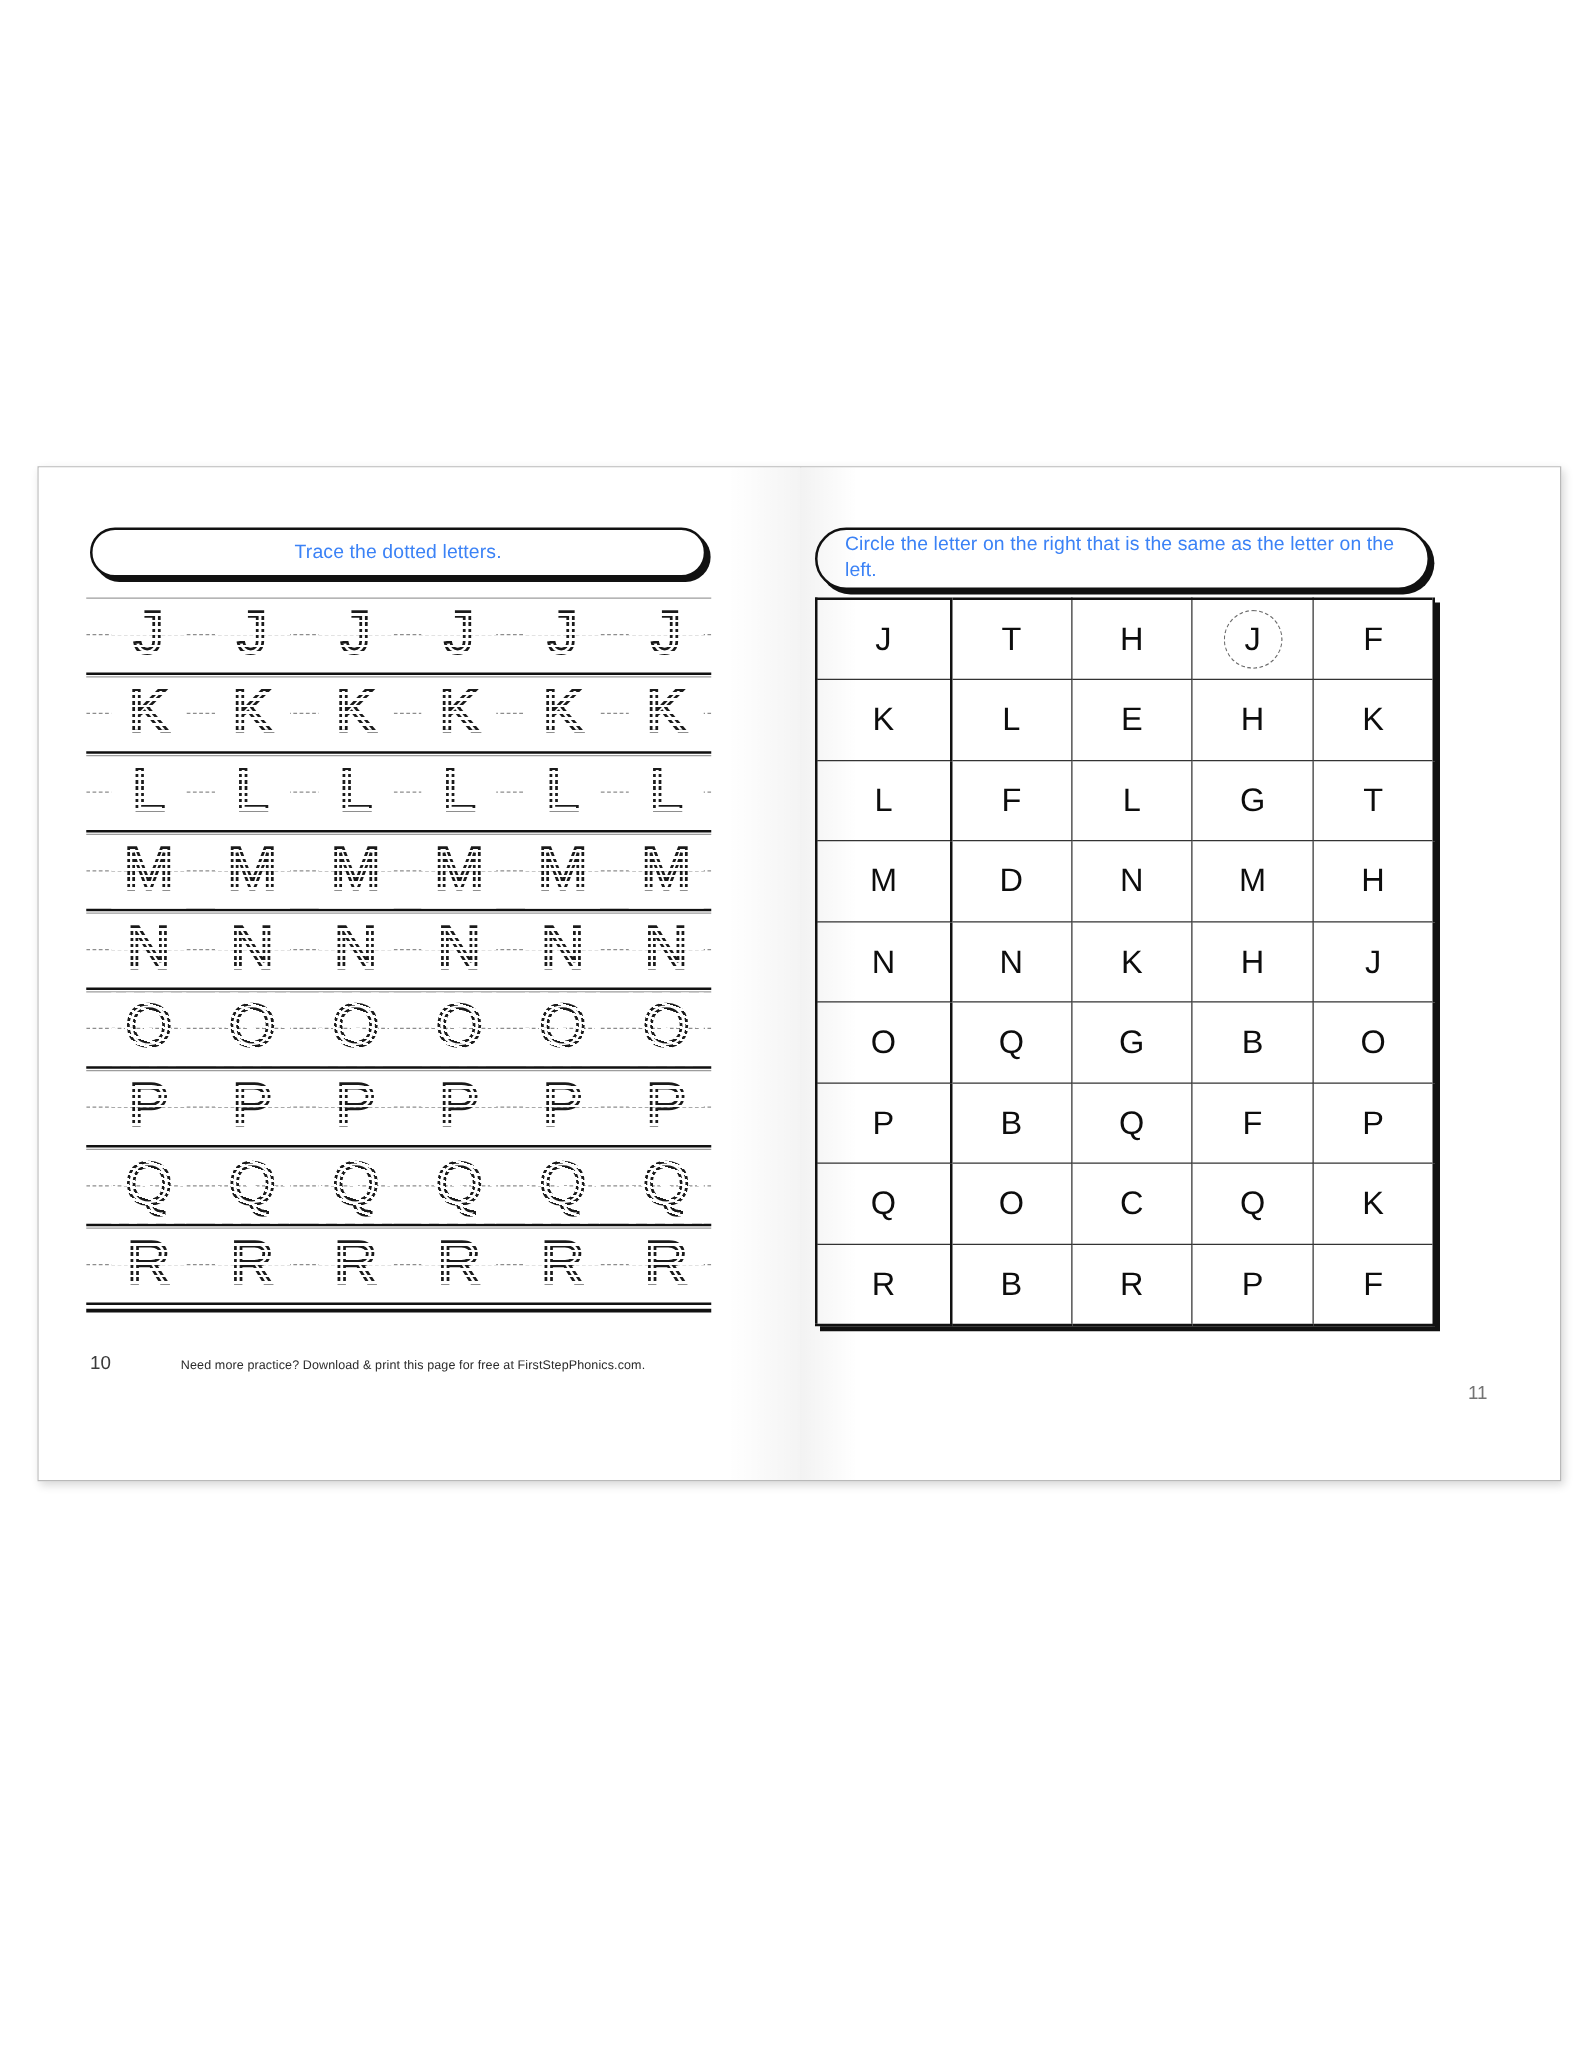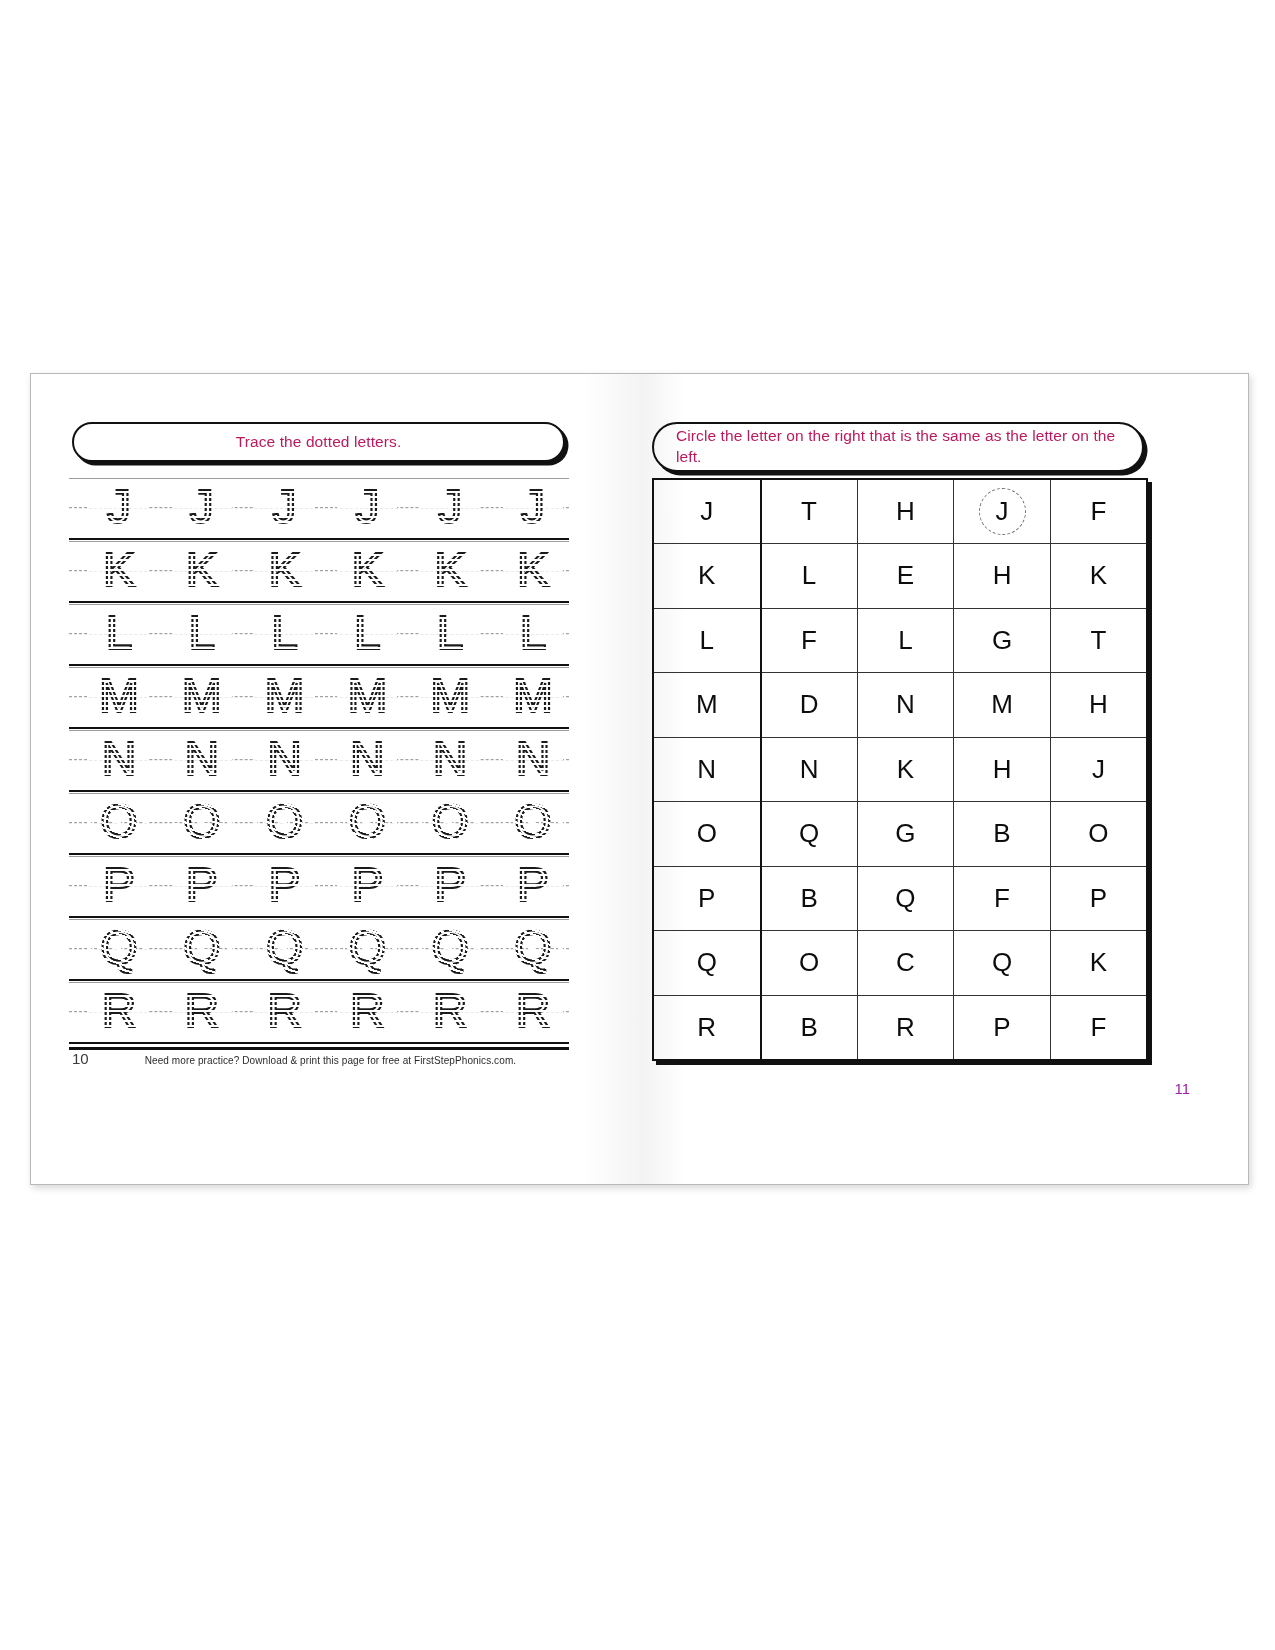--- a/index.html
+++ b/index.html
@@ -50,21 +50,21 @@
     position: absolute;
     border: 2.5px solid #111;
     border-radius: 26px;
     background: #fff;
     box-shadow: 3.5px 3.5px 0 0 #111;
     display: flex;
     align-items: center;
   }
   .banner-text {
     font-size: 15.5px;
-    color: #be185d;
+    color: #3b82f6;
     letter-spacing: 0.1px;
     line-height: 1.35;
   }
   .banner-left {
     left: 41px; top: 48px; width: 493px; height: 40px;
     justify-content: center;
   }
   .banner-right {
     left: 12px; top: 48px; width: 492px; height: 50px;
     padding: 4px 18px 4px 22px;
@@ -121,34 +121,34 @@
       18deg, #fff 0px, #fff 2.0px, rgba(255,255,255,0) 2.0px, rgba(255,255,255,0) 4.6px);
   }
   .bottom-rule {
     margin-top: 3px;
     border-top: 3px solid #111;
   }
 
   
   .footer-left {
     position: absolute;
-    left: 41px; right: 30px; top: 676px;
+    left: 41px; right: 30px; top: 708px;
     display: flex; align-items: baseline;
   }
   .page-num {
     font-size: 15px; color: #3b3b3b;
   }
   .footer-note {
     font-size: 10px; color: #2b2b2b;
     margin-left: 56px;
     letter-spacing: 0.1px;
   }
   .footer-right {
-    position: absolute; right: 58px; top: 706px;
-    font-size: 15px; color: #a21caf;
+    position: absolute; right: 58px; top: 732px;
+    font-size: 15px; color: #737373;
   }
 
   
   .match-table {
     position: absolute;
     left: 12px; top: 104px;
     width: 496px;
     border-collapse: collapse;
     border-left: 2.2px solid #111;
     border-top: 2.2px solid #111;

